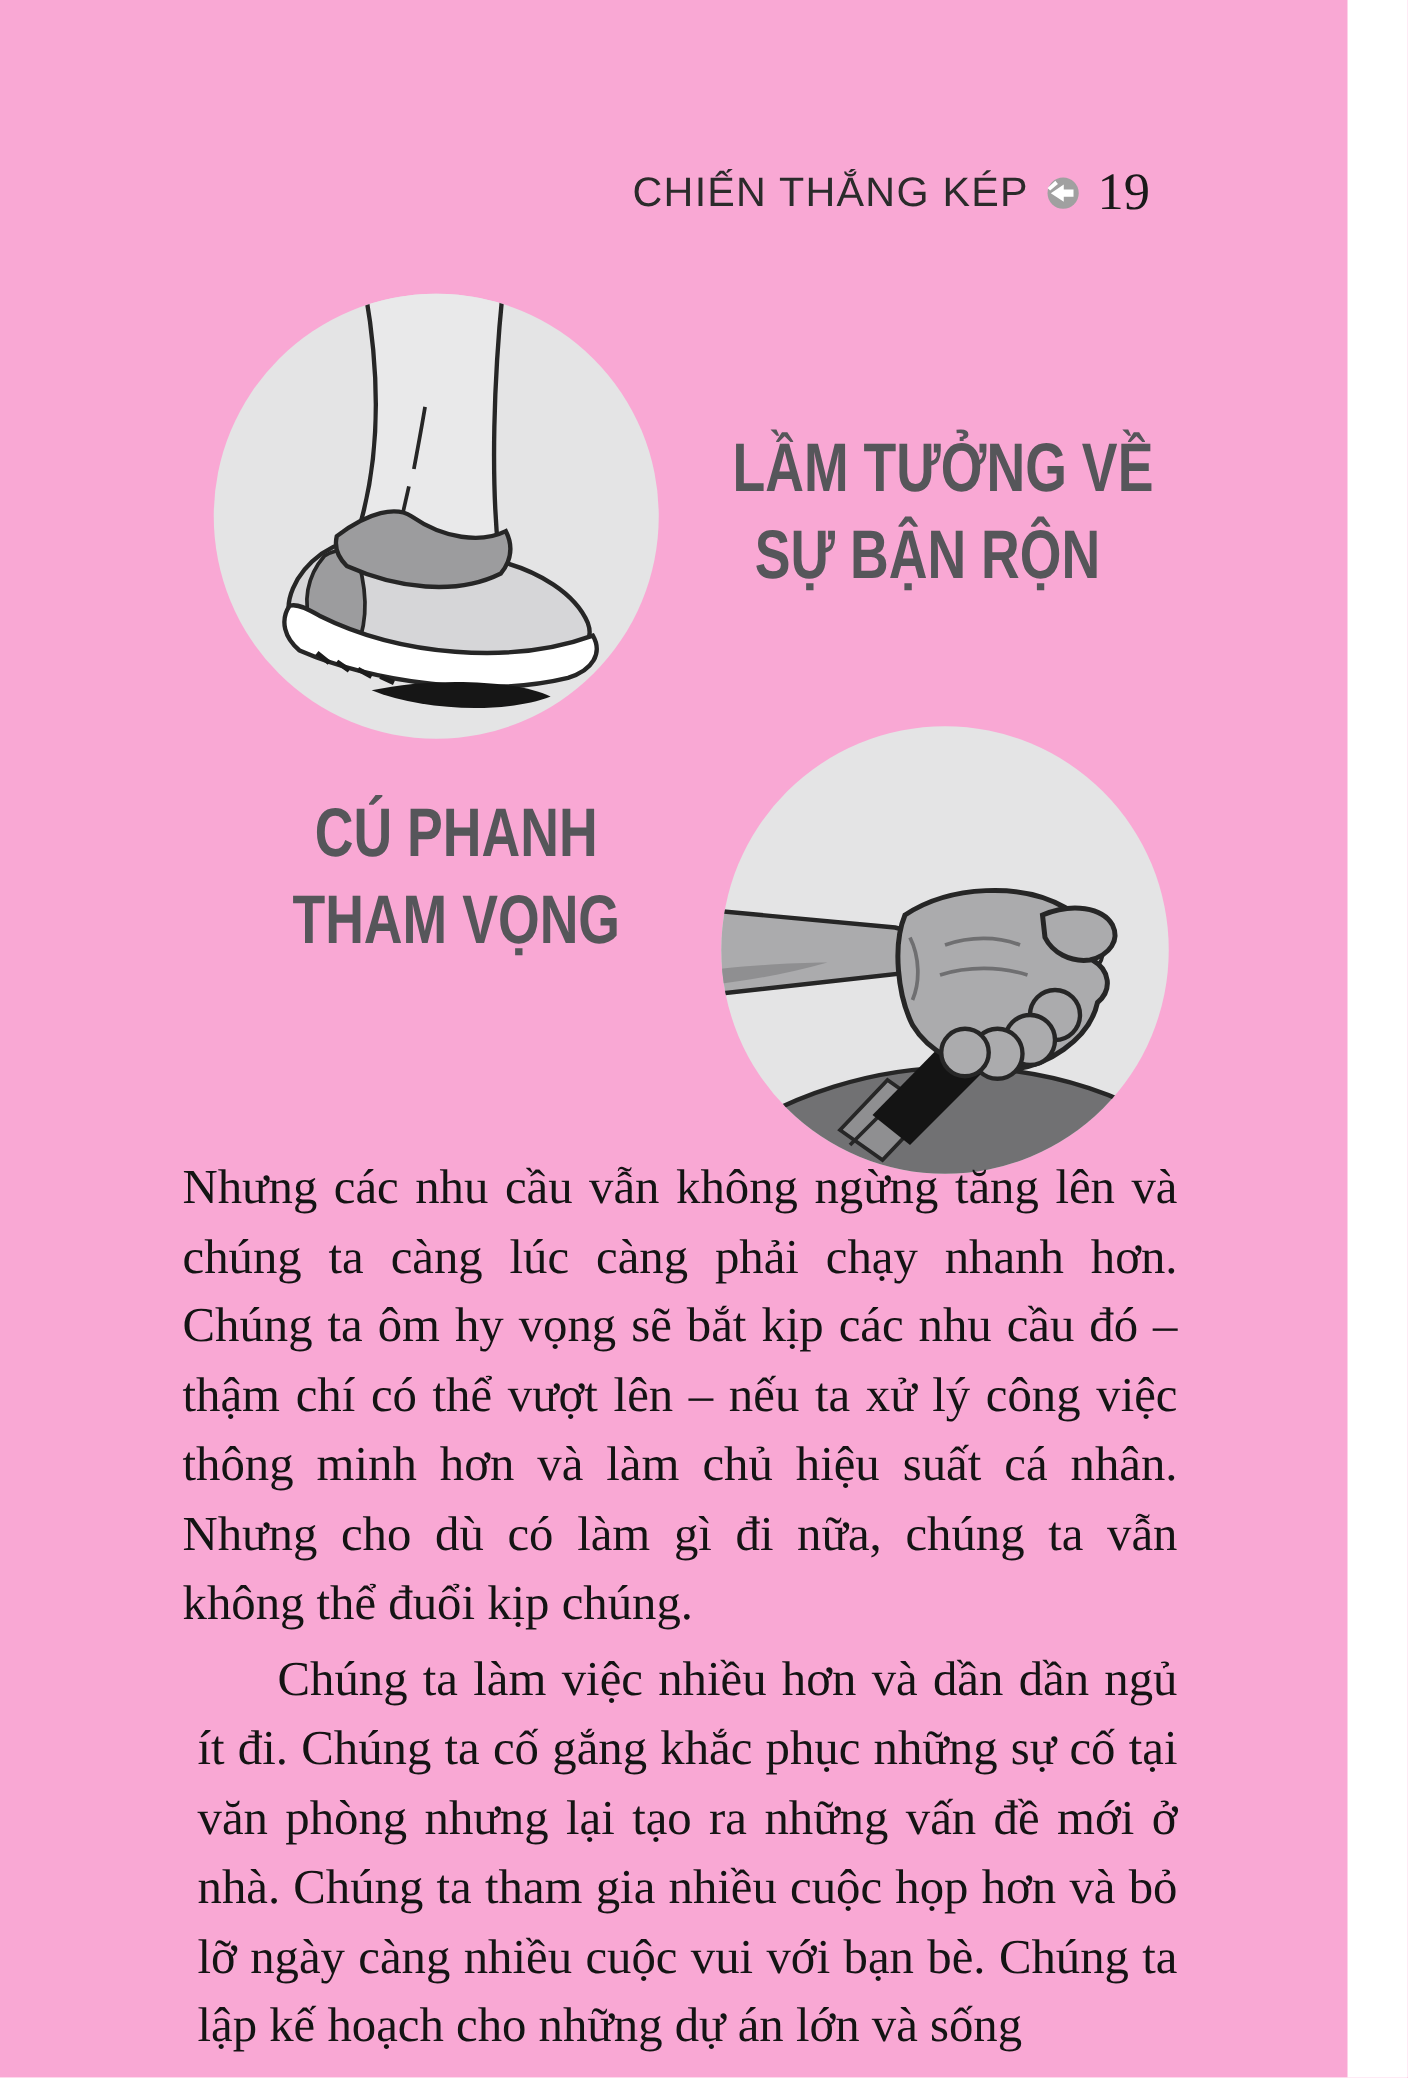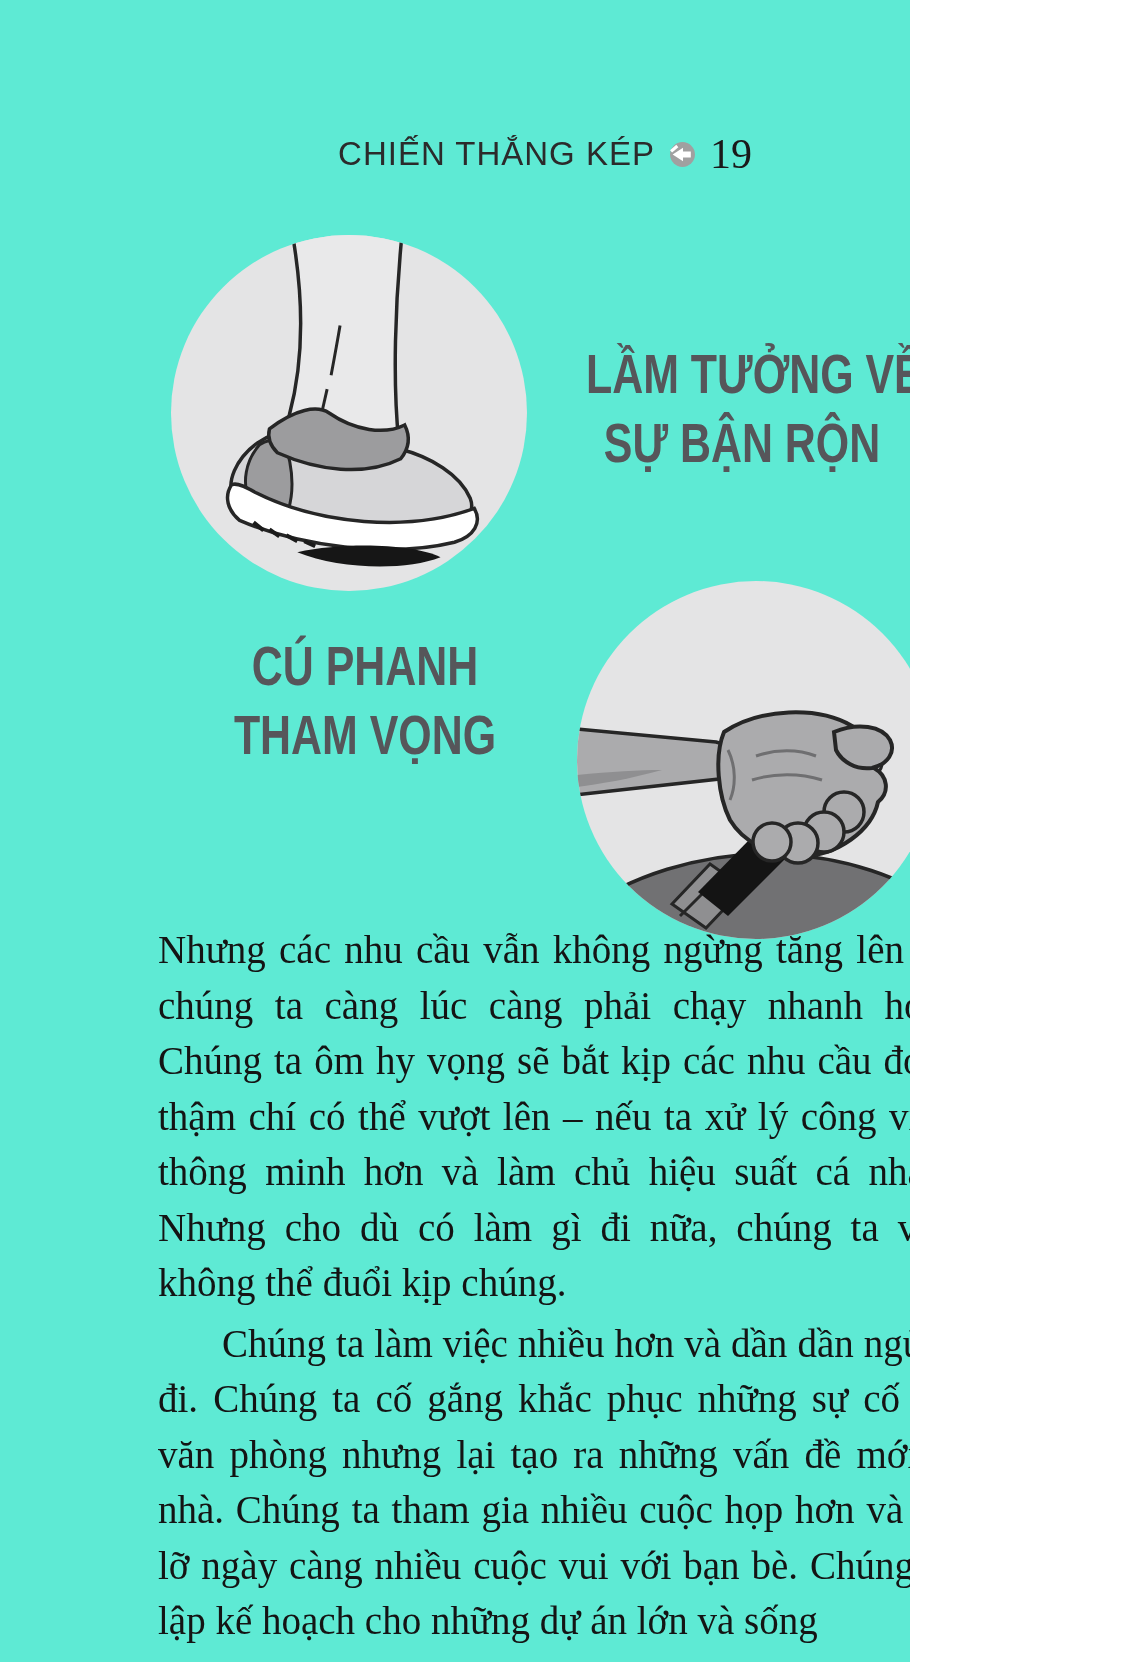--- a/index.html
+++ b/index.html
@@ -1,19 +1,19 @@
 <!DOCTYPE html>
 <html><head>
 <meta charset="utf-8">
 <style>
   html,body{margin:0;padding:0;background:#ffffff;}
   .page{
     position:relative;
-    width:910px;height:1662px;
-    background:#5eead4;
+    width:1078px;height:1662px;
+    background:#f9a8d4;
     overflow:hidden;
     font-family:"Liberation Serif", serif;
   }
 
   
   .header{
     position:absolute;top:132px;right:158px;height:44px;
     display:flex;align-items:center;gap:14px;
   }
   .chapter{
@@ -42,26 +42,26 @@
     color:#56565a;text-align:center;
     transform:scaleX(0.78);
     transform-origin:center top;
     white-space:nowrap;
   }
   .caption1{left:542px;top:340px;width:400px;}
   .caption2{left:165px;top:632px;width:400px;}
 
   
   .body-text{
-    position:absolute;left:158px;top:922px;width:796px;
+    position:absolute;left:146px;top:922px;width:796px;
     font-size:39px;line-height:55.5px;color:#141414;
     text-align:justify;
   }
   .body-text p{margin:0;}
-  .body-text p.indent{text-indent:64px;margin-top:5px;}
+  .body-text p.indent{text-indent:64px;margin-top:5px;margin-left:12px;}
 </style>
 </head>
 <body>
 
 <div class="page">
 
   <div class="header">
     <span class="chapter">CHIẾN THẮNG KÉP</span>
     <span class="loop-icon">
       <svg width="27" height="27" viewBox="0 0 26 26" aria-hidden="true">

